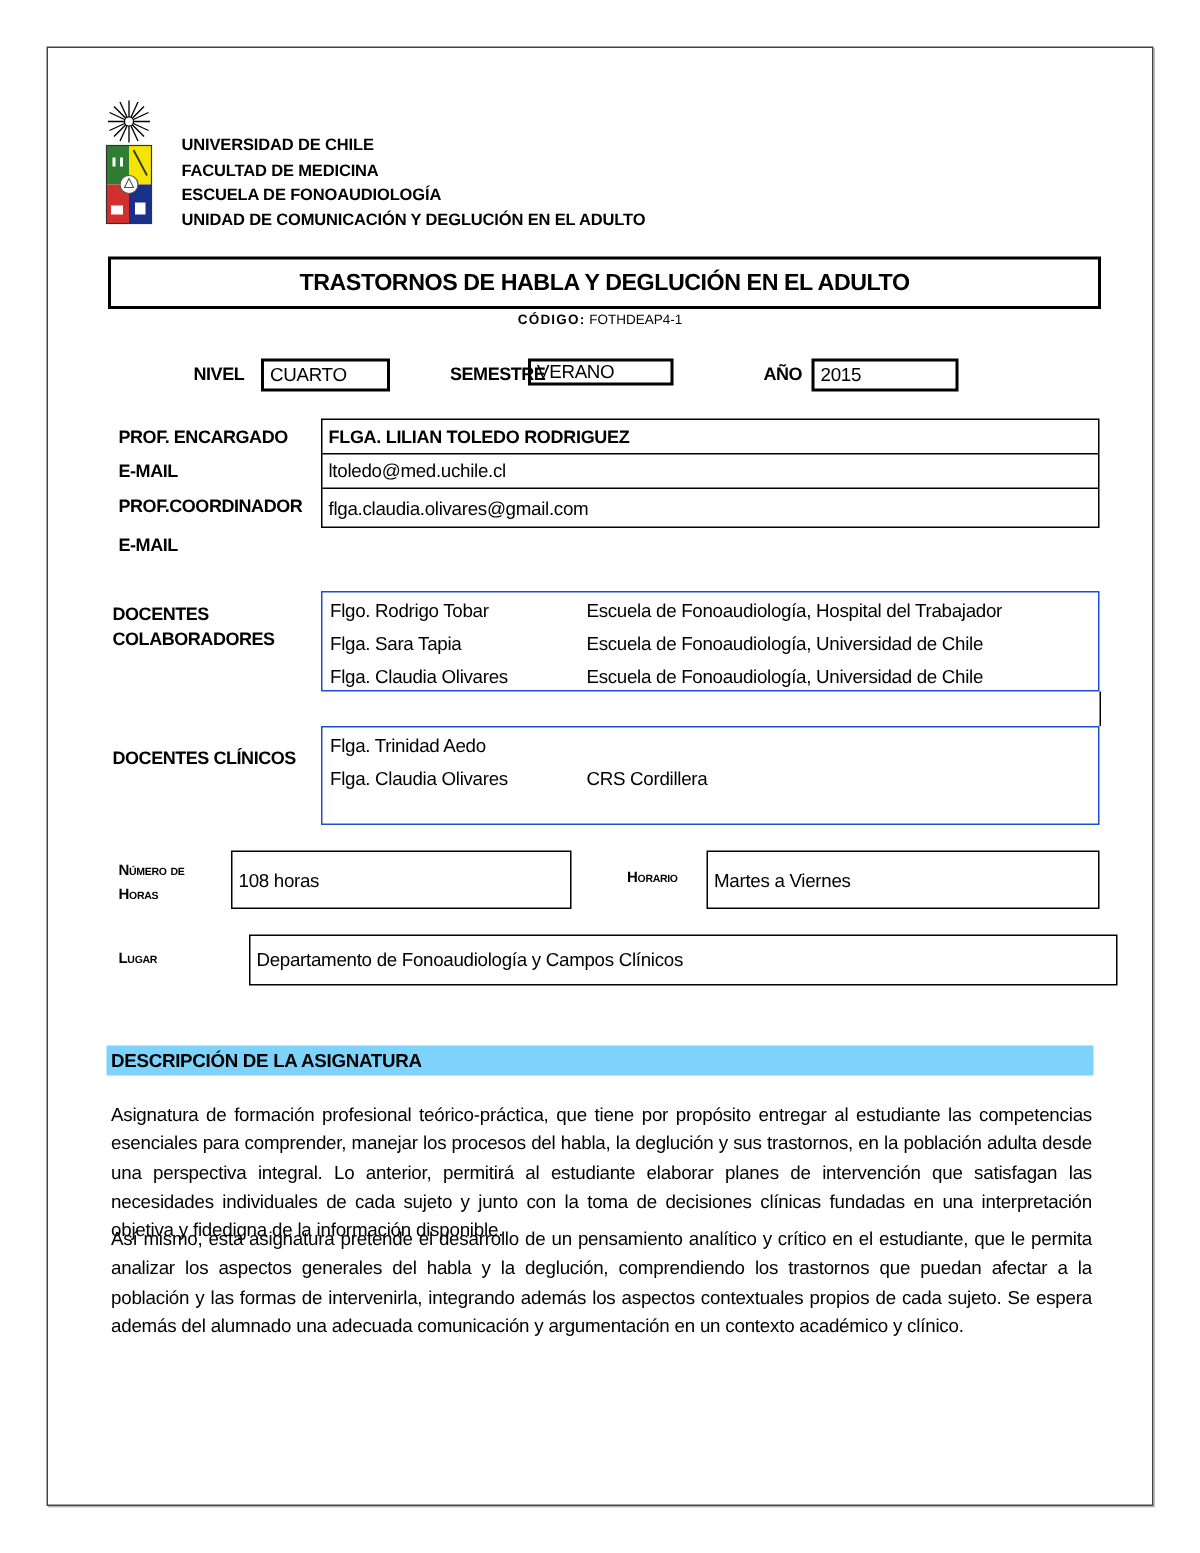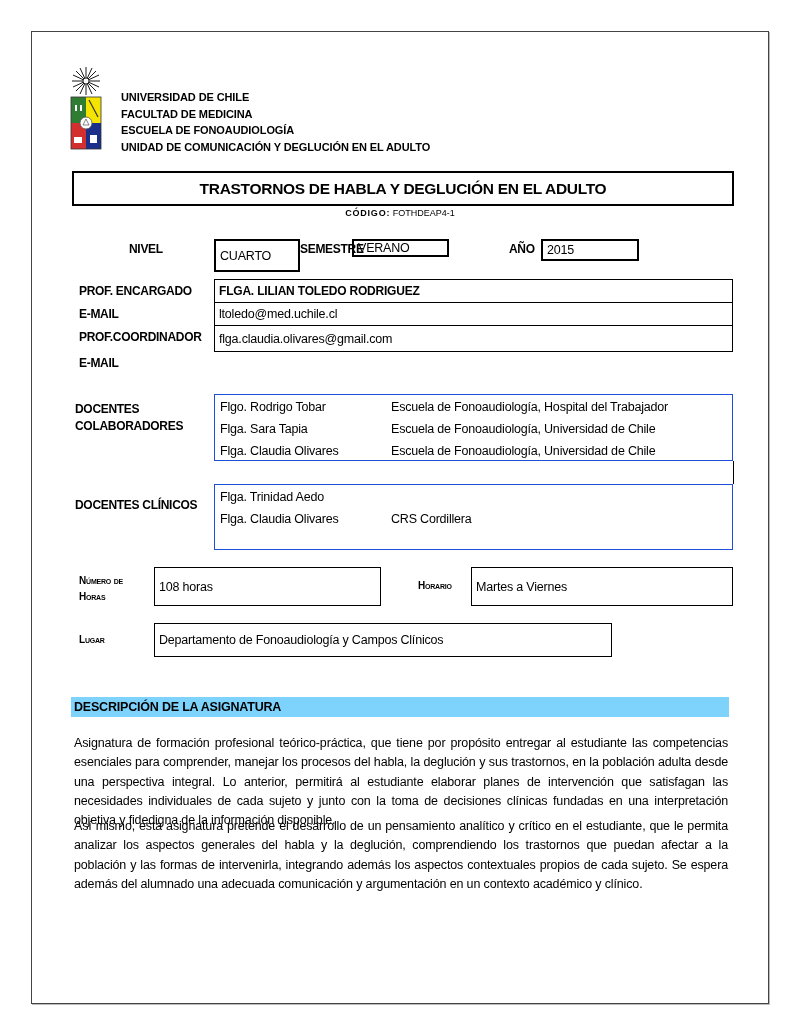--- a/index.html
+++ b/index.html
@@ -68,21 +68,21 @@
   <div>UNIDAD DE COMUNICACIÓN Y DEGLUCIÓN EN EL ADULTO</div>
 </div>
 
 <div class="abs title-box">TRASTORNOS DE HABLA Y DEGLUCIÓN EN EL ADULTO</div>
 <div class="abs codigo">
   <b>CÓDIGO:</b>
   <span>FOTHDEAP4-1</span>
 </div>
 
 <div class="abs lbl" style="left:129px; top:242px;">NIVEL</div>
-<div class="abs box" style="left:174px; top:239px; width:86px; height:33px;margin-left:40px;">CUARTO</div>
+<div class="abs box" style="left:174px; top:239px; width:86px; height:22px;">CUARTO</div>
 <div class="abs lbl" style="left:300px; top:242px;">SEMESTRE</div>
 <div class="abs box" style="left:352px; top:239px; width:97px; height:18px;">VERANO</div>
 <div class="abs lbl" style="left:509px; top:242px;">AÑO</div>
 <div class="abs box" style="left:541px; top:239px; width:98px; height:22px;">2015</div>
 
 <div class="abs prof-lbl" style="top:284px;">PROF. ENCARGADO</div>
 <div class="abs prof-lbl" style="top:307px;">E-MAIL</div>
 <div class="abs prof-lbl" style="top:330px;">PROF.COORDINADOR</div>
 <div class="abs prof-lbl" style="top:356px;">E-MAIL</div>
 <div class="abs prof-table">
@@ -123,17 +123,17 @@
 </div>
 
 <div class="abs small-caps-lbl" style="left:79px; top:573px; line-height:16px;">
   <div>Número de</div>
   <div>Horas</div>
 </div>
 <div class="abs box thinbox" style="left:154px; top:567px; width:227px; height:39px; border-width:1px;">108 horas</div>
 <div class="abs small-caps-lbl" style="left:418px; top:580px;">Horario</div>
 <div class="abs box thinbox" style="left:471px; top:567px; width:262px; height:39px; border-width:1px;">Martes a Viernes</div>
 <div class="abs small-caps-lbl" style="left:79px; top:634px;">Lugar</div>
-<div class="abs box thinbox" style="left:154px; top:623px; width:458px; height:34px; border-width:1px;">Departamento de Fonoaudiología y Campos Clínicos</div>
+<div class="abs box thinbox" style="left:166px; top:623px; width:579px; height:34px; border-width:1px;">Departamento de Fonoaudiología y Campos Clínicos</div>
 
 <div class="abs section-head">DESCRIPCIÓN DE LA ASIGNATURA</div>
 <p class="abs para" style="top:734px;">Asignatura de formación profesional teórico-práctica, que tiene por propósito entregar al estudiante las competencias esenciales para comprender, manejar los procesos del habla, la deglución y sus trastornos, en la población adulta desde una perspectiva integral. Lo anterior, permitirá al estudiante elaborar planes de intervención que satisfagan las necesidades individuales de cada sujeto y junto con la toma de decisiones clínicas fundadas en una interpretación objetiva y fidedigna de la información disponible.</p>
 <p class="abs para" style="top:817px;">Así mismo, esta asignatura pretende el desarrollo de un pensamiento analítico y crítico en el estudiante, que le permita analizar los aspectos generales del habla y la deglución, comprendiendo los trastornos que puedan afectar a la población y las formas de intervenirla, integrando además los aspectos contextuales propios de cada sujeto. Se espera además del alumnado una adecuada comunicación y argumentación en un contexto académico y clínico.</p>
 
 </body></html>

